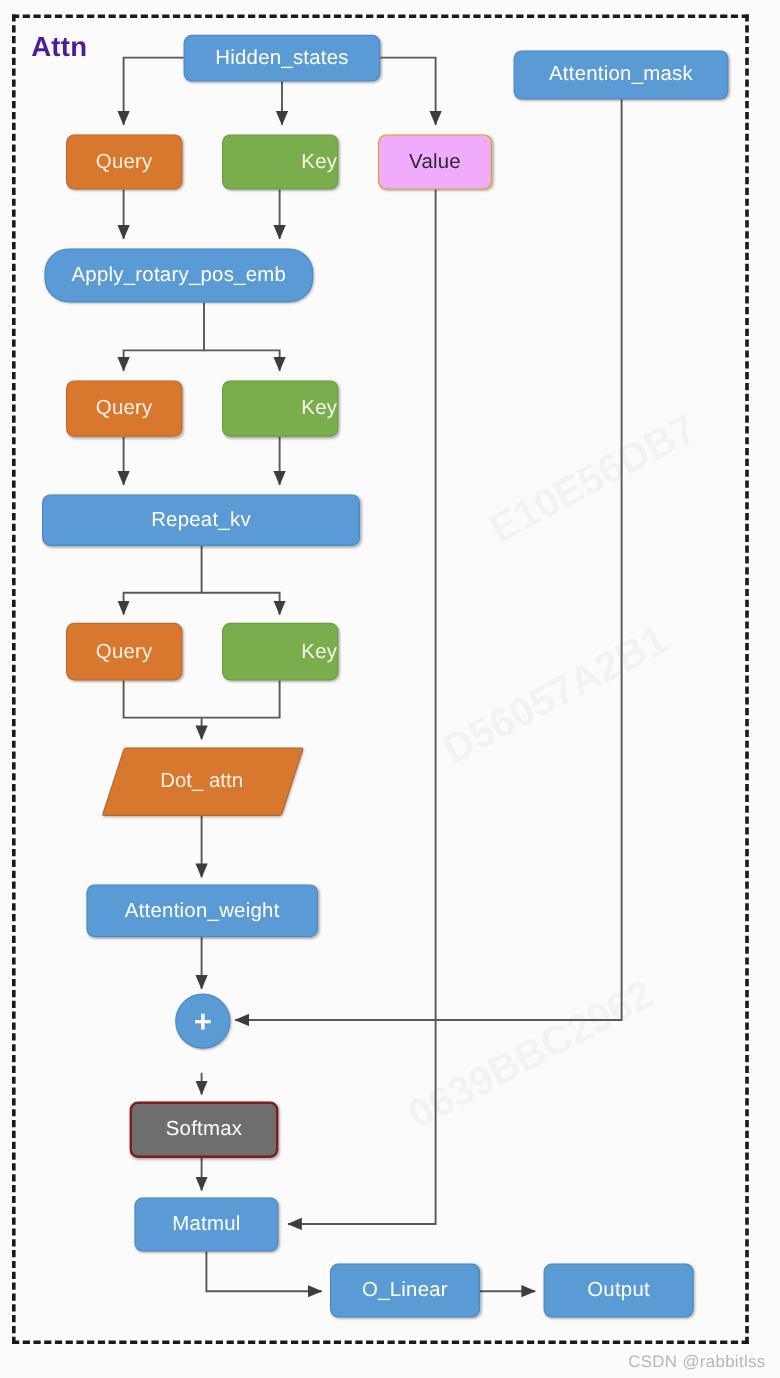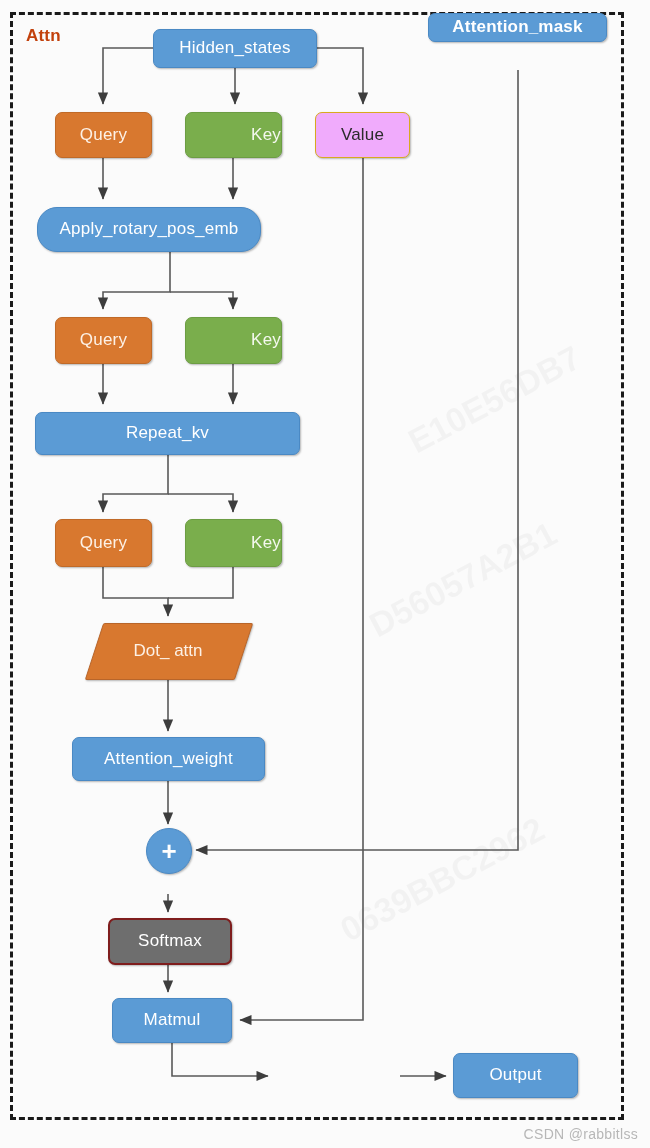--- a/index.html
+++ b/index.html
@@ -8,21 +8,21 @@
     width:650px;height:1148px;position:relative;overflow:hidden;
   }
   #canvas{position:absolute;left:0;top:0;width:650px;height:1148px;background:#fbfbfb;}
   #svg-layer{position:absolute;left:0;top:0;width:650px;height:1148px;}
   .dashed-frame{
     position:absolute;left:10px;top:12px;width:614px;height:1108px;
     border:3px dashed #1a1a1a;background:transparent;box-sizing:border-box;
   }
   .attn-title{
     position:absolute;left:26px;top:26px;
-    font-size:17px;font-weight:bold;color:#c2410c;letter-spacing:.2px;
+    font-size:23px;font-weight:bold;color:#4c1d95;letter-spacing:.2px;
   }
   .node{
     position:absolute;box-sizing:border-box;
     display:flex;align-items:center;justify-content:center;
     border-radius:7px;
     font-size:17px;letter-spacing:.2px;
     text-align:center;line-height:1.1;
     box-shadow:1px 1px 2px rgba(0,0,0,.28);
   }
   .n-blue{background:#5b9bd5;border:1px solid #4a89c4;color:#ffffff;}
@@ -112,21 +112,21 @@
       <path d="M400,1076 L446,1076" marker-end="url(#arrow)"></path>
     </g>
   </svg>
 
   <div class="attn-title">Attn</div>
 
   <div class="node n-blue" style="left:153px;top:29px;width:164px;height:39px;">
     <span>Hidden_states</span>
   </div>
 
-  <div class="node n-blue" style="left:428px;top:13px;width:179px;height:29px;font-weight:bold;">
+  <div class="node n-blue" style="left:428px;top:42px;width:179px;height:41px;">
     <span>Attention_mask</span>
   </div>
 
   <div class="node n-orange" style="left:55px;top:112px;width:97px;height:46px;">
     <span>Query</span>
   </div>
   <div class="node n-green" style="left:185px;top:112px;width:97px;height:46px;">
     <span>Key</span>
   </div>
   <div class="node n-yellow" style="left:315px;top:112px;width:95px;height:46px;">
@@ -169,19 +169,22 @@
   </div>
 
   <div class="node n-gray" style="left:108px;top:918px;width:124px;height:47px;">
     <span>Softmax</span>
   </div>
 
   <div class="node n-blue" style="left:112px;top:998px;width:120px;height:45px;">
     <span>Matmul</span>
   </div>
 
+  <div class="node n-blue" style="left:275px;top:1053px;width:125px;height:45px;">
+    <span>O_Linear</span>
+  </div>
 
   <div class="node n-blue" style="left:453px;top:1053px;width:125px;height:45px;">
     <span>Output</span>
   </div>
 
   <div class="watermark">CSDN @rabbitlss</div>
 </div>
 
 </body></html>

